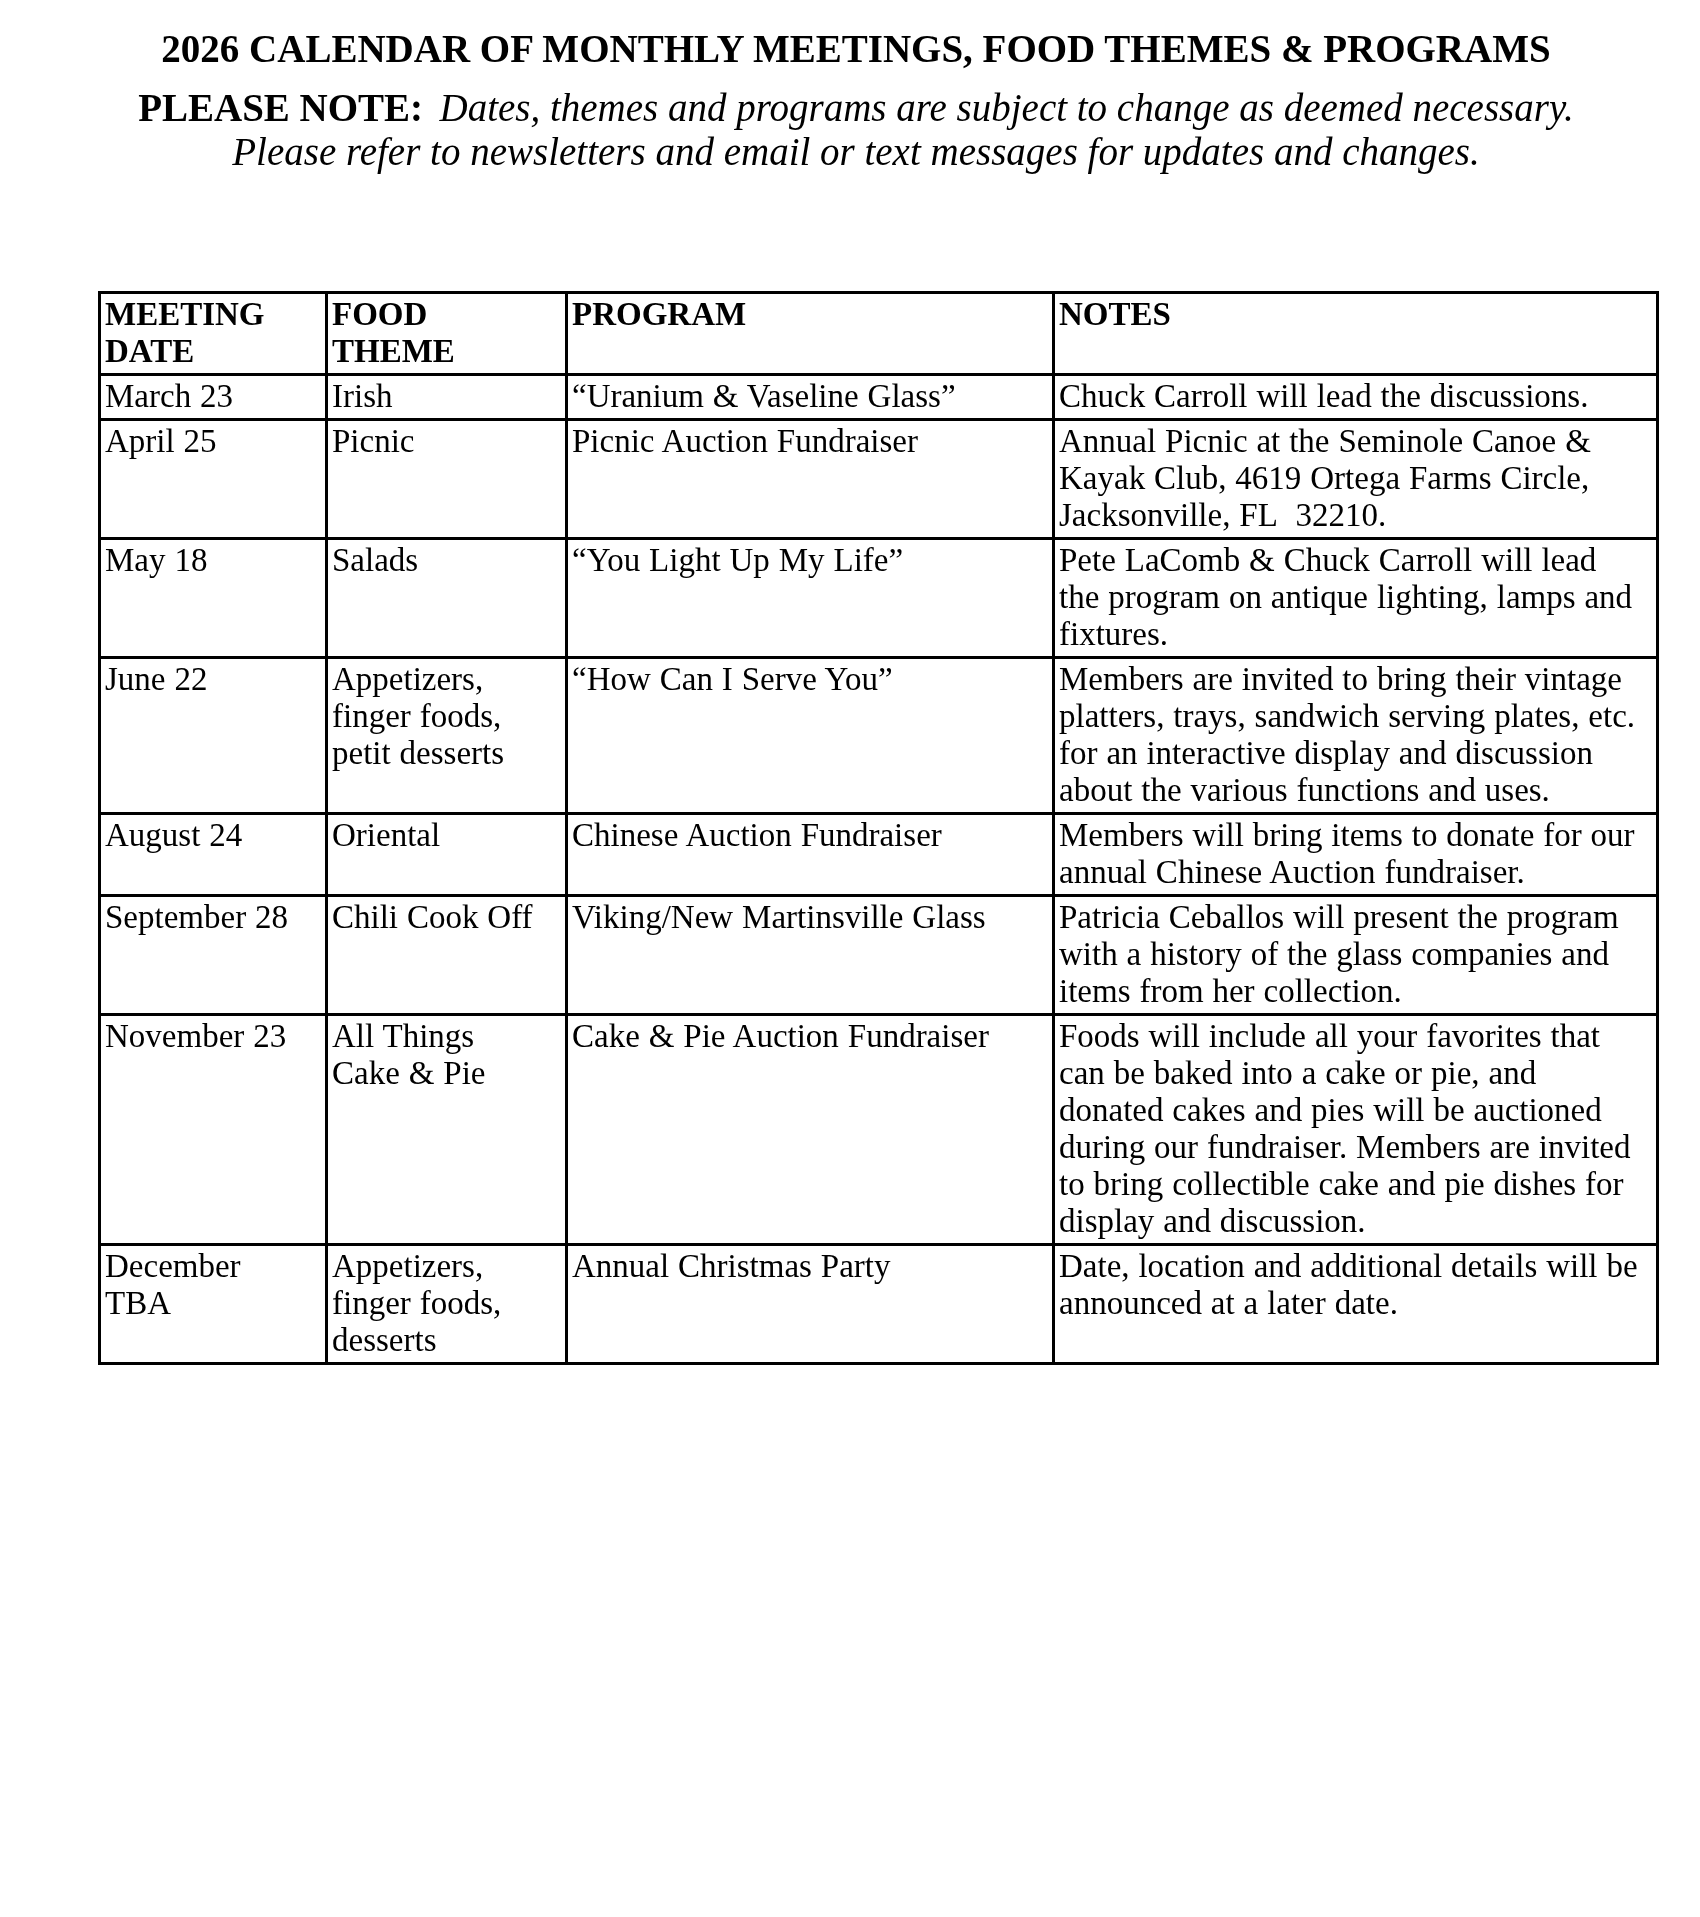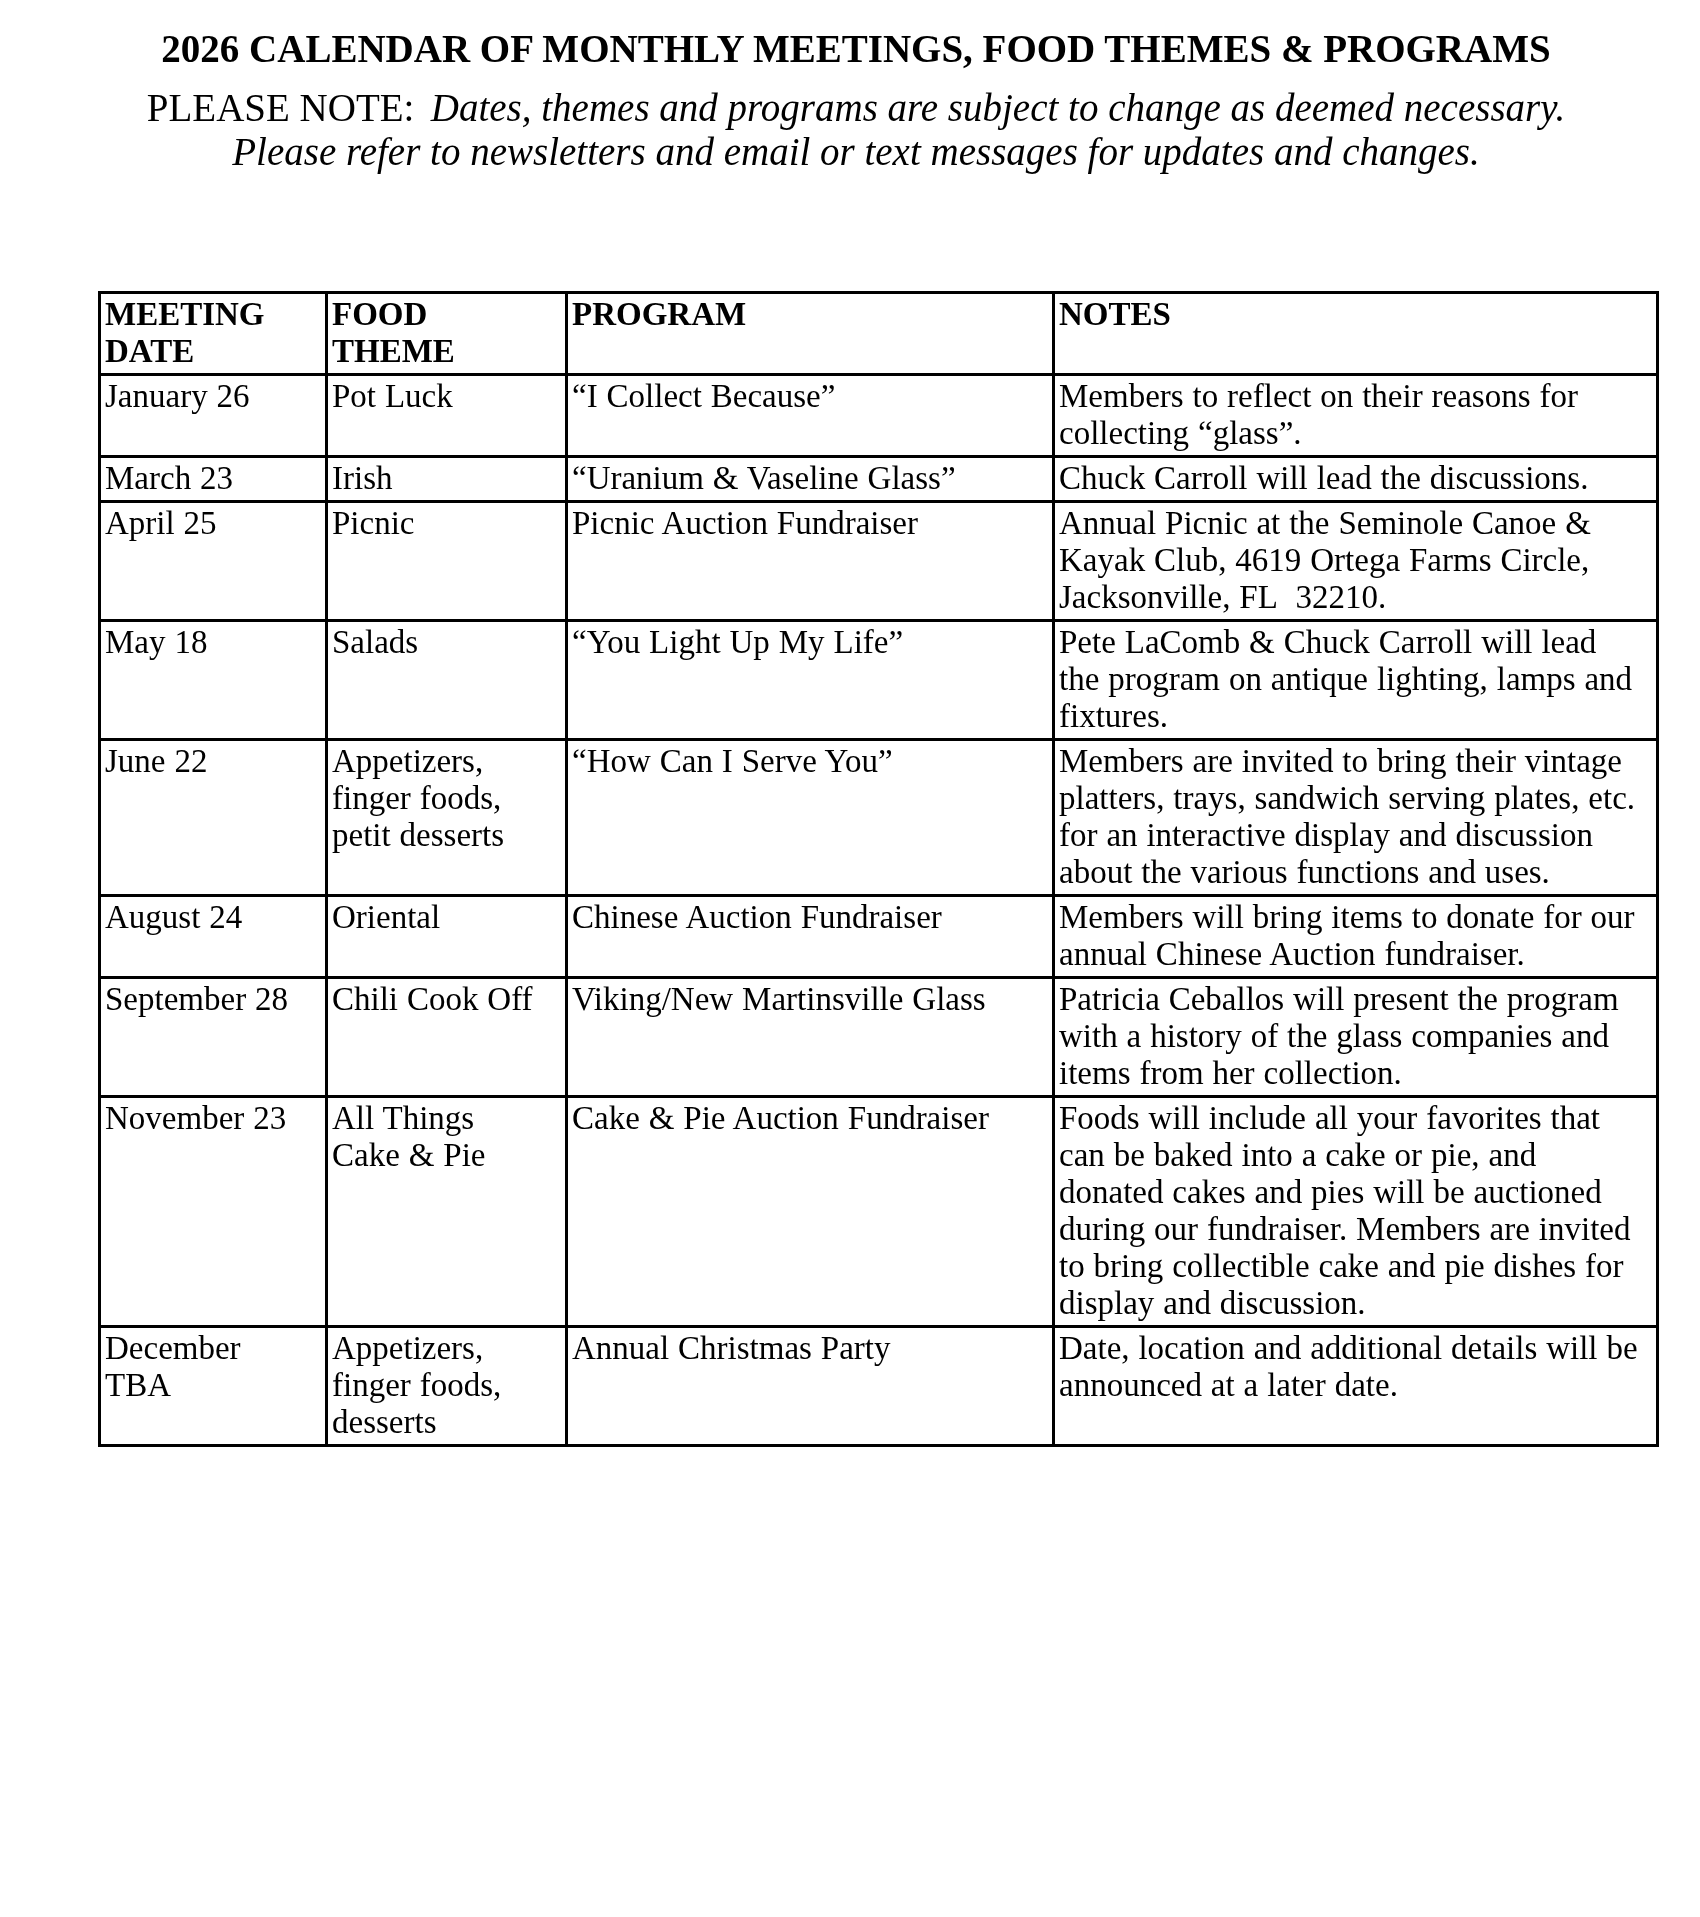--- a/index.html
+++ b/index.html
@@ -33,21 +33,21 @@
     font-weight: bold;
     text-align: center;
   }
   .notice {
     margin: 18px 0 0 0;
     font-size: 39px;
     line-height: 44px;
     text-align: center;
   }
   .notice-label {
-    font-weight: normal;
+    font-weight: bold;
     font-style: normal;
   }
   .notice-line1 {
     font-style: italic;
     margin-left: 0.42em;
   }
   .notice-line2 {
     font-style: italic;
   }
   table.calendar {
@@ -101,26 +101,20 @@
   <thead>
     <tr id="head-row">
         <th>MEETING<br>DATE</th>
         <th>FOOD<br>THEME</th>
         <th>PROGRAM</th>
         <th>NOTES</th>
       </tr>
   </thead>
   <tbody id="table-body">
       <tr>
-        <td class="meeting-date-cell">January 26</td>
-        <td class="food-theme-cell">Pot Luck</td>
-        <td class="program-cell">“I Collect Because”</td>
-        <td class="notes-cell">Members to reflect on their reasons for<br>collecting “glass”.</td>
-      </tr>
-      <tr>
         <td class="meeting-date-cell">March 23</td>
         <td class="food-theme-cell">Irish</td>
         <td class="program-cell">“Uranium &amp; Vaseline Glass”</td>
         <td class="notes-cell">Chuck Carroll will lead the discussions.</td>
       </tr>
       <tr>
         <td class="meeting-date-cell">April 25</td>
         <td class="food-theme-cell">Picnic</td>
         <td class="program-cell">Picnic Auction Fundraiser</td>
         <td class="notes-cell">Annual Picnic at the Seminole Canoe &amp;<br>Kayak Club, 4619 Ortega Farms Circle,<br>Jacksonville, FL&nbsp; 32210.</td>

